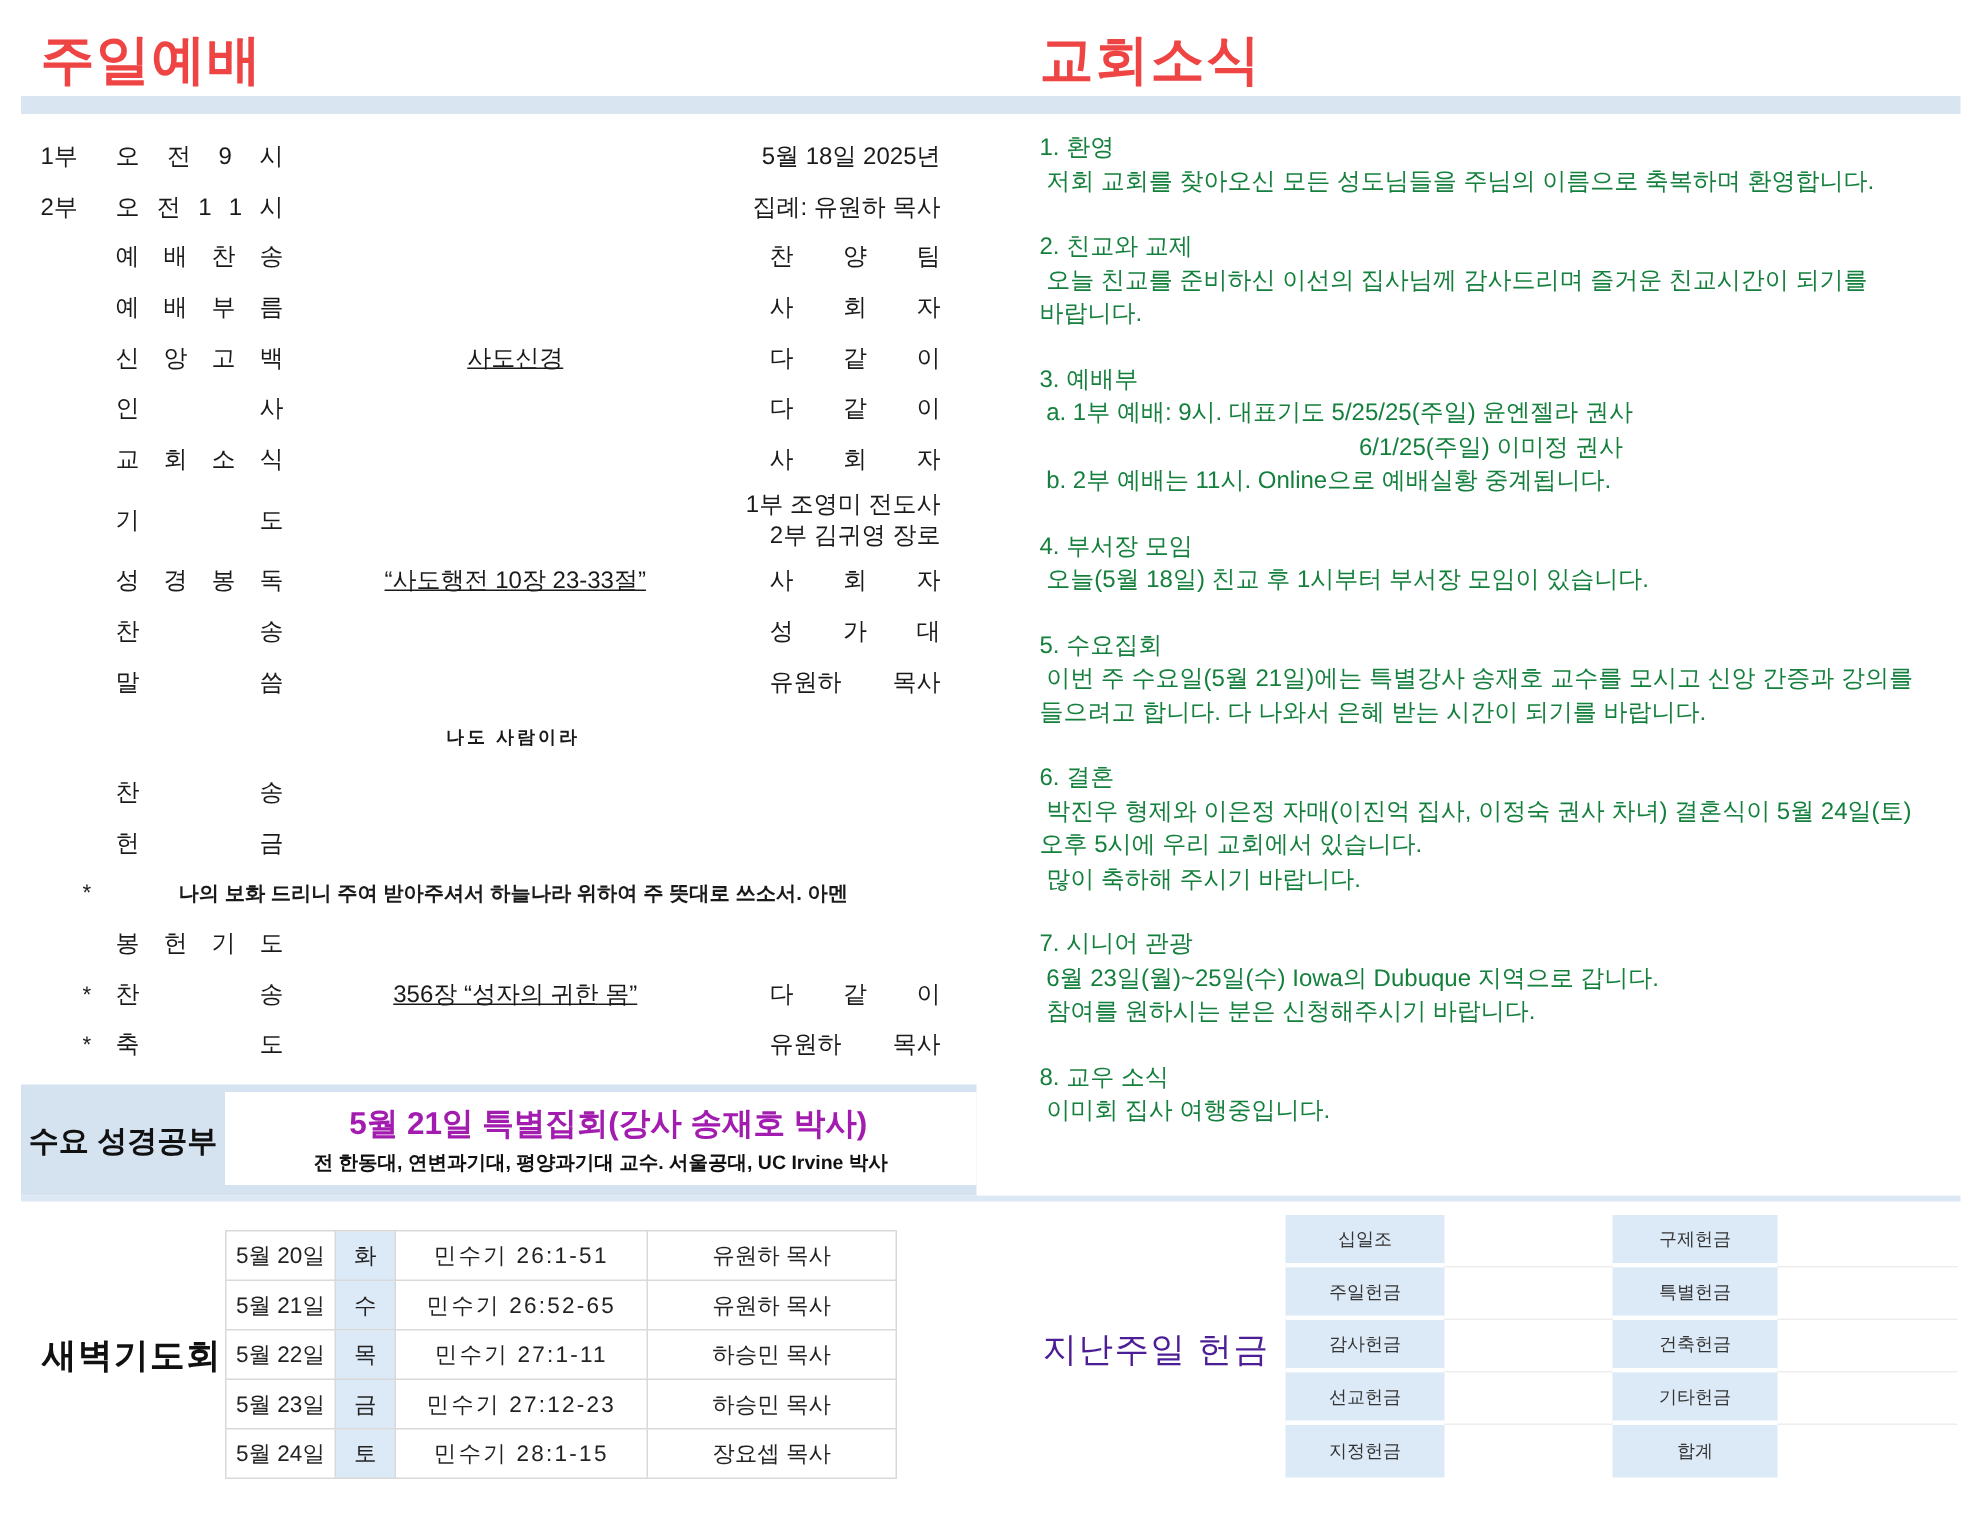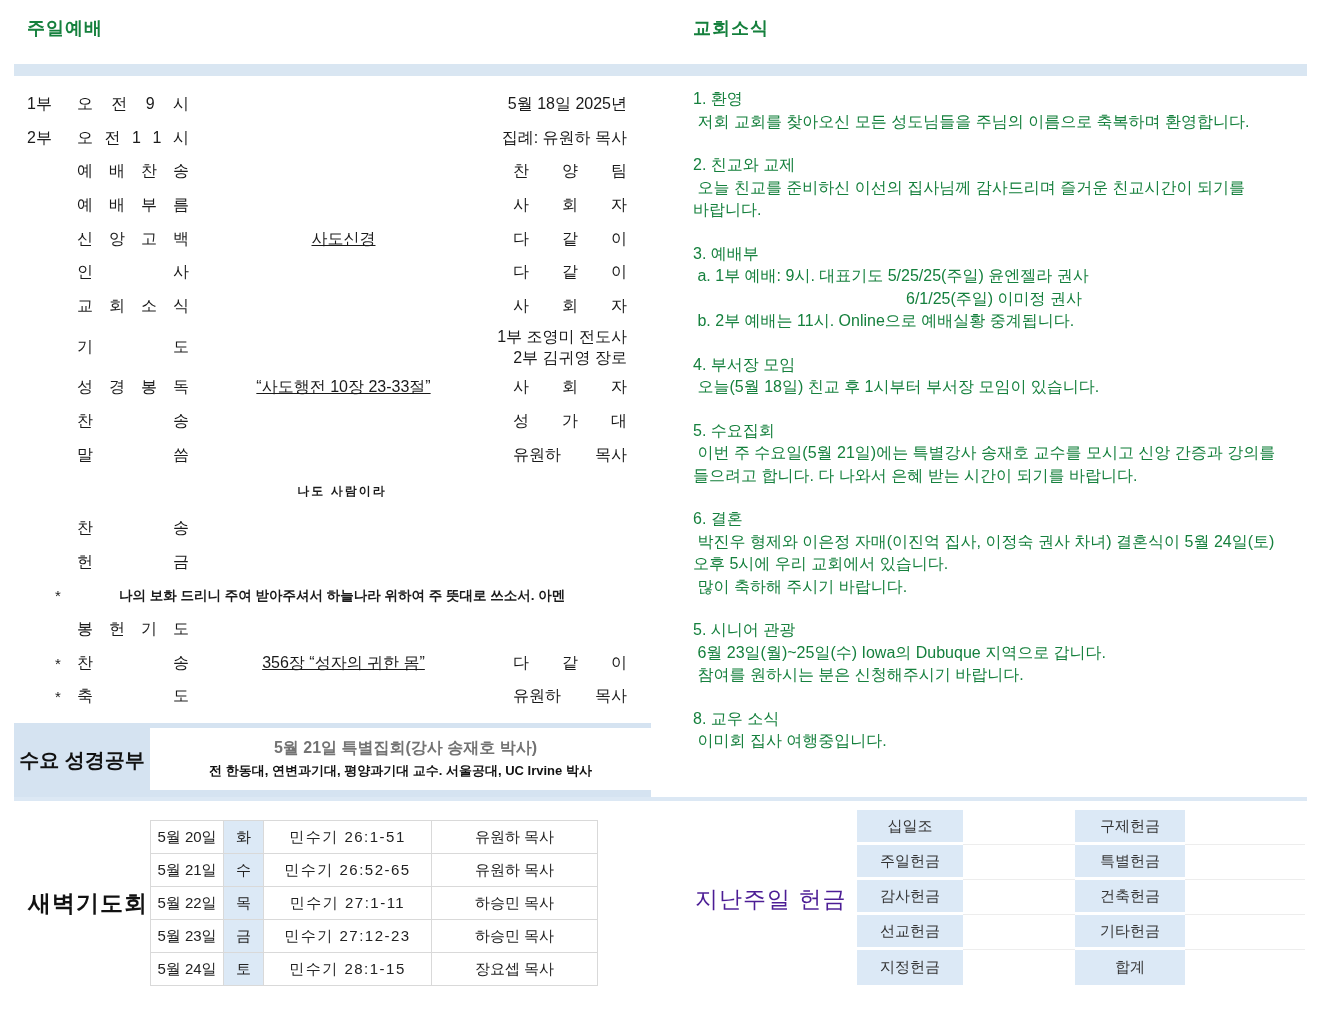--- a/index.html
+++ b/index.html
@@ -2,21 +2,21 @@
 <html><head>
 <meta charset="utf-8">
 <style>
   * { margin:0; padding:0; box-sizing:border-box; }
   html,body { background:#ffffff; }
   .page {
     position:relative; width:1320px; height:1020px; background:#ffffff;
     font-family:"Liberation Sans","DejaVu Sans",sans-serif; color:#1a1a1a;
     overflow:hidden;
   }
-  .section-title { position:absolute; top:16px; font-size:18px; font-weight:bold; letter-spacing:1px; color:#15803d; }
+  .section-title { position:absolute; top:16px; font-size:36px; font-weight:bold; letter-spacing:1px; color:#ef4444; }
   .title-left  { left:27px; }
   .title-right { left:693px; }
   .top-bar  { position:absolute; left:14px; top:64px; width:1293px; height:12px; background:#d9e6f2; }
   .mid-line { position:absolute; left:14px; top:797px; width:1293px; height:4px; background:#dce8f4; }
 
   
   .order { position:absolute; left:27px; top:88px; width:600px; font-size:16px; }
   .o-row { display:grid; grid-template-columns:50px 112px 1fr auto; align-items:center; height:33.6px; }
   .o-row.tall { height:48px; }
   .o-marker { text-align:left; }
@@ -30,41 +30,41 @@
                 font-weight:bold; font-size:12px; letter-spacing:2px; padding-left:30px;text-align:center; }
   .response-row { height:33.6px; display:grid; grid-template-columns:50px 1fr; align-items:center; }
   .response-text { font-weight:bold; font-size:13.5px; padding-left:42px; white-space:nowrap; }
 
   
   .wed-band { position:absolute; left:14px; top:723px; width:637px; height:74px; background:#d5e3f1; display:flex; }
   .wed-label { width:136px; display:flex; align-items:center; justify-content:center;
                font-weight:bold; font-size:20px; color:#111; }
   .wed-box { flex:1; background:#ffffff; margin:5px 0 7px 0; display:flex; flex-direction:column;
              align-items:center; justify-content:center; }
-  .wed-title { font-weight:bold; font-size:16px; color:#737373;margin-left:10px; }
+  .wed-title { font-weight:bold; font-size:21px; color:#a21caf;margin-left:10px; }
   .wed-sub { font-weight:bold; font-size:13px; margin-top:3px; color:#111; }
 
   
   .dawn-label { position:absolute; left:28px; top:888px; font-size:23px; font-weight:bold; letter-spacing:1px; color:#111; }
   .dawn-table { position:absolute; left:150px; top:820px; border-collapse:collapse; font-size:15px; color:#222; }
   .dawn-table td { border:1px solid #d9d9d9; height:33px; text-align:center; padding:0 2px; }
   .dawn-table td.c-date { width:73px; }
   .dawn-table td.c-day  { width:40px; background:#dce9f6; }
   .dawn-table td.c-scr  { width:168px; letter-spacing:1.5px; }
   .dawn-table td.c-led  { width:166px; }
 
   
   .news { position:absolute; left:693px; top:88px; width:615px; font-size:16px; line-height:22.5px; color:#15803d; }
   .news-item { margin-bottom:21px; }
   .news-line { white-space:pre-wrap; }
   .indent-deep { padding-left:213px; }
 
   
   .offer-label { position:absolute; left:695px; top:884px; font-size:23px; font-weight:normal; letter-spacing:1px; color:#4c1d95; }
-  .offer-table { position:absolute; left:857px; top:810px; border-collapse:separate; border-spacing:0; font-size:15px; color:#333; }
+  .offer-table { position:absolute; left:857px; top:810px; border-collapse:separate; border-spacing:0; font-size:12px; color:#333; }
   .offer-table td { height:35px; text-align:center; }
   .offer-table td.lab { background:#dce9f6; border-bottom:3px solid #ffffff; }
   .offer-table td.lab1 { width:106px; }
   .offer-table td.lab2 { width:110px; }
   .offer-table td.val { border-bottom:1px solid #ededed; }
   .offer-table td.val1 { width:112px; }
   .offer-table td.val2 { width:120px; }
   .offer-table tr:last-child td.lab { border-bottom:none; }
   .offer-table tr:last-child td.val { border-bottom:none; }
 </style>
@@ -255,21 +255,21 @@
       <div class="news-line"> 이번 주 수요일(5월 21일)에는 특별강사 송재호 교수를 모시고 신앙 간증과 강의를</div>
       <div class="news-line">들으려고 합니다. 다 나와서 은혜 받는 시간이 되기를 바랍니다.</div>
     </div>
     <div class="news-item">
       <div class="news-line">6. 결혼</div>
       <div class="news-line"> 박진우 형제와 이은정 자매(이진억 집사, 이정숙 권사 차녀) 결혼식이 5월 24일(토)</div>
       <div class="news-line">오후 5시에 우리 교회에서 있습니다.</div>
       <div class="news-line"> 많이 축하해 주시기 바랍니다.</div>
     </div>
     <div class="news-item">
-      <div class="news-line">5. 시니어 관광</div>
+      <div class="news-line">7. 시니어 관광</div>
       <div class="news-line"> 6월 23일(월)~25일(수) Iowa의 Dubuque 지역으로 갑니다.</div>
       <div class="news-line"> 참여를 원하시는 분은 신청해주시기 바랍니다.</div>
     </div>
     <div class="news-item">
       <div class="news-line">8. 교우 소식</div>
       <div class="news-line"> 이미회 집사 여행중입니다.</div>
     </div>
   </div>
 
   <div class="offer-label">지난주일 헌금</div>

